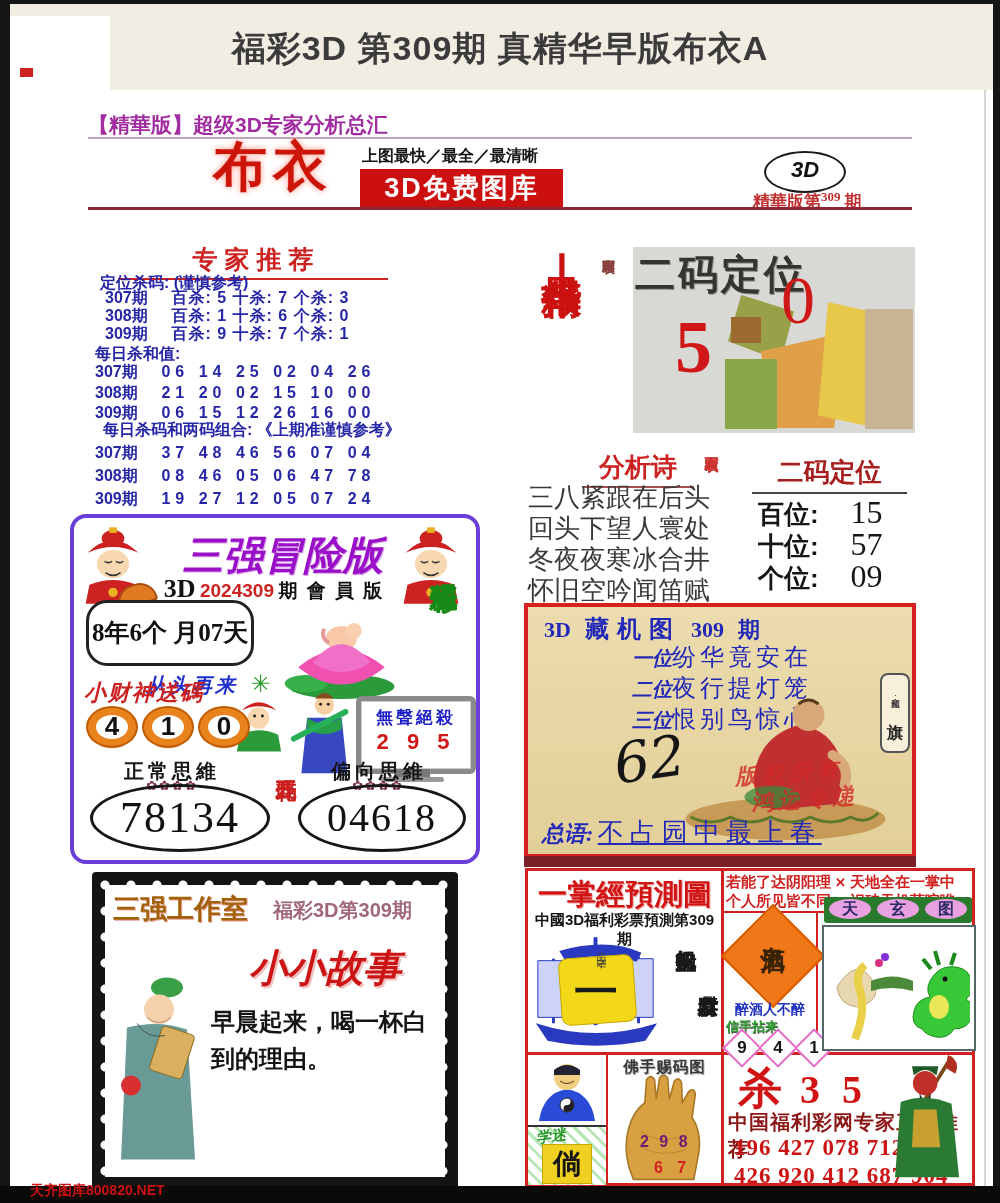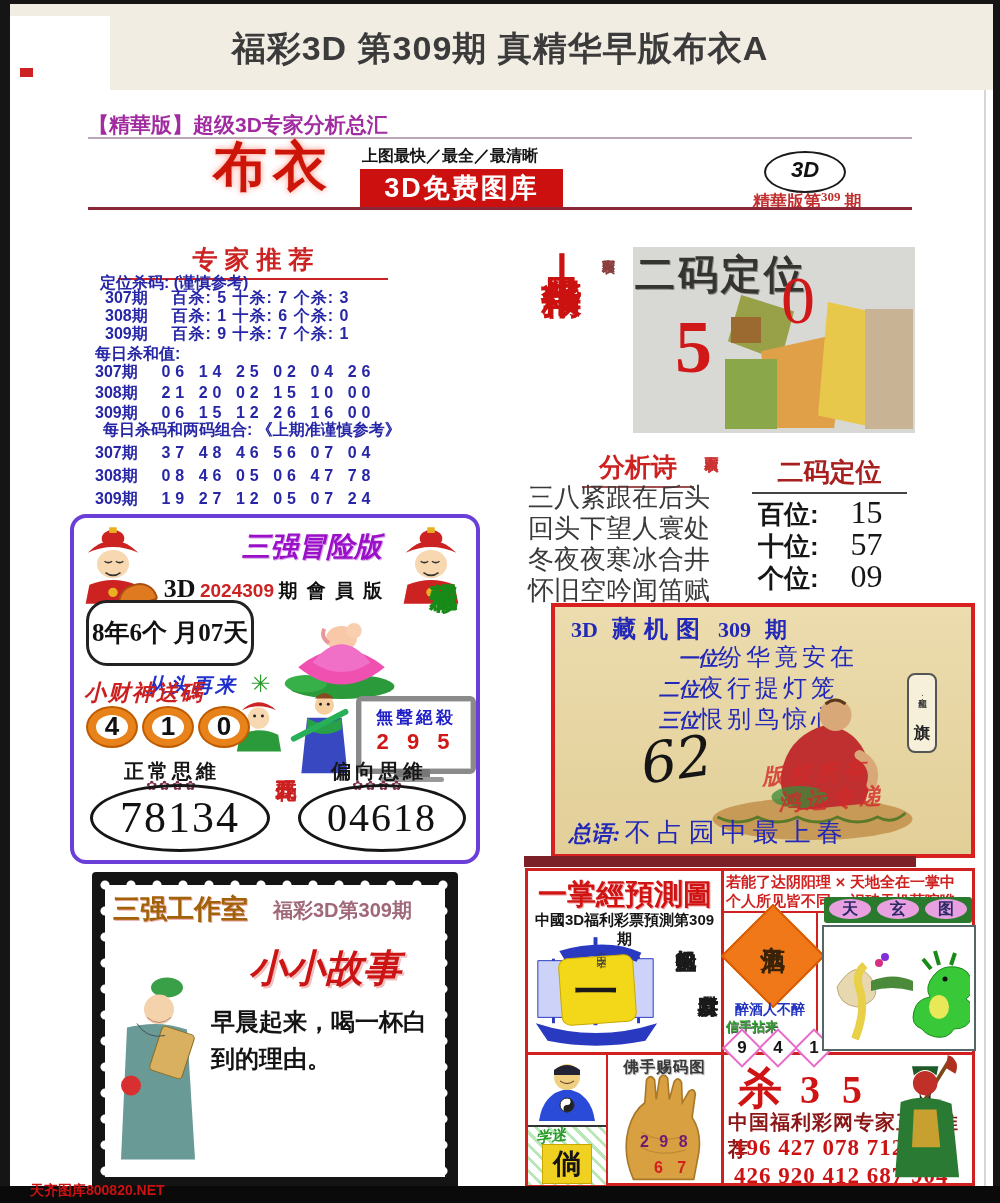--- a/index.html
+++ b/index.html
@@ -145,21 +145,21 @@
       <svg width="66" height="78" viewBox="0 0 70 82">
         <path d="M8 28 Q35 2 62 28 Q35 16 8 28 Z" fill="#cc2222"></path>
           <ellipse cx="35" cy="13" rx="12" ry="9" fill="#cc2222"></ellipse>
         <rect x="31" y="1" width="8" height="6" fill="#e8b020"></rect>
           <ellipse cx="35" cy="40" rx="17" ry="15" fill="#f8d8b0"></ellipse>
         <path d="M26 37 q4 3 8 0 M38 37 q4 3 8 0 M27 49 q8 6 16 0" stroke="#333" fill="none" stroke-width="1.6"></path>
         <path d="M10 62 Q35 52 60 62 L64 82 L6 82 Z" fill="#cc2222"></path>
           <circle cx="35" cy="70" r="5" fill="#e8b020"></circle>
       </svg>
     </div>
-    <div class="a ctr serif" style="left:88px;top:10px;width:220px;font-size:28px;font-weight:bold;font-style:italic;color:#9a10c8;text-shadow:1px 1px 0 #d8a0e8;text-align:right;">三强冒险版</div>
+    <div class="a ctr serif" style="left:99px;top:10px;width:220px;font-size:40px;font-weight:bold;font-style:italic;color:#9a10c8;text-shadow:1px 1px 0 #d8a0e8;">三强冒险版</div>
     <div class="a ctr" style="left:70px;top:56px;width:260px;">
       <span class="serif" style="font-size:26px;font-weight:bold;color:#111;">3D</span>
       <span style="font-size:19px;font-weight:bold;color:#cc2222;">2024309</span>
       <span style="font-size:19px;font-weight:bold;color:#111;letter-spacing:2px;">期 會 員 版</span>
     </div>
     <div class="a" style="left:42px;top:66px;width:36px;height:18px;background:#e07a20;border:2px solid #a85010;border-radius:18px 18px 3px 3px;transform:rotate(-18deg);"></div>
     <div class="a ctr serif" style="left:12px;top:82px;width:162px;height:60px;border:3px solid #222;border-radius:21px;background:#fff;">
       <span style="font-size:25px;font-weight:bold;color:#111;line-height:60px;">8年6个 月07天</span>
     </div>
     <div class="a" style="left:72px;top:152px;">
@@ -223,29 +223,29 @@
     <div class="a ctr" style="left:244px;top:260px;width:120px;font-size:13px;color:#7a3048;letter-spacing:2px;">✿✿✿✿</div>
     <div class="a v serif" style="left:198px;top:246px;height:90px;font-size:21px;font-weight:bold;color:#cc2020;">五码开花</div>
     <div class="a oval-num" style="left:16px;top:266px;width:174px;height:62px;">
       <span style="font-size:44px;line-height:62px;letter-spacing:2px;">78134</span>
     </div>
     <div class="a oval-num" style="left:224px;top:266px;width:162px;height:62px;">
       <span style="font-size:40px;line-height:62px;letter-spacing:2px;">04618</span>
     </div>
   </div>
 
-  <div class="a" style="left:551px;top:603px;width:384px;height:247px;border:4px solid #d82020;background:linear-gradient(#ecdcae,#e2cf98);overflow:hidden;padding-left:32px;">
+  <div class="a" style="left:524px;top:603px;width:384px;height:247px;border:4px solid #d82020;background:linear-gradient(#ecdcae,#e2cf98);overflow:hidden;">
     <div class="a serif" style="left:16px;top:6px;color:#2228b8;font-weight:bold;">
       <span style="font-size:22px;margin-right:10px;">3D</span>
       <span style="font-size:24px;letter-spacing:8px;">藏机图</span>
       <span style="font-size:22px;margin-left:6px;">309</span>
       <span style="font-size:22px;margin-left:10px;">期</span>
     </div>
     <div class="a serif" style="left:104px;top:36px;color:#2228b8;line-height:28px;">
-      <div><b style="font-style:italic;font-size:20px;margin-left:19px;">一位</b><span style="font-size:24px;letter-spacing:4px;">纷华竟安在</span></div>
+      <div><b style="font-style:italic;font-size:20px;">一位</b><span style="font-size:24px;letter-spacing:4px;">纷华竟安在</span></div>
       <div><b style="font-style:italic;font-size:20px;">二位</b><span style="font-size:24px;letter-spacing:4px;">夜行提灯笼</span></div>
       <div><b style="font-style:italic;font-size:20px;">三位</b><span style="font-size:24px;letter-spacing:4px;">恨别鸟惊心</span></div>
     </div>
     <div class="a" style="left:86px;top:120px;font-family:'DejaVu Serif',serif;font-style:italic;font-size:56px;color:#151515;transform:rotate(-8deg);">62</div>
     <div class="a" style="left:150px;top:86px;width:215px;height:150px;">
       <svg width="215" height="150" viewBox="0 0 210 150">
         <ellipse cx="105" cy="126" rx="100" ry="21" fill="#c89a58"></ellipse>
         <path d="M10 124 q20 10 40 0 q20 10 40 0 q20 10 40 0 q20 10 40 0 q15 8 28 -4" stroke="#5a7a2a" stroke-width="3" fill="none"></path>
         <path d="M118 32 q32 4 42 34 q8 25 -5 45 l-62 6 q-25 -10 -18 -42 q8 -33 43 -43Z" fill="#c03030"></path>
         <circle cx="128" cy="22" r="16" fill="#d8a878"></circle>
@@ -257,21 +257,21 @@
     <div class="a ctr" style="left:352px;top:66px;width:26px;height:76px;background:#f6f0da;border:2px solid #555;border-radius:8px;">
       <span class="v" style="font-size:9px;color:#333;height:44px;">和值尾:</span>
       <div style="font-size:16px;font-weight:bold;color:#222;">旗</div>
     </div>
     <div class="a serif" style="left:208px;top:152px;color:rgba(210,40,40,0.8);font-weight:bold;font-style:italic;font-size:22px;letter-spacing:5px;line-height:27px;transform:rotate(-4deg);">
       <div>版权所有</div>
       <div style="margin-left:14px;">鸿运专递</div>
     </div>
     <div class="a" style="left:14px;top:208px;color:#2228b8;">
       <span class="serif" style="font-size:22px;font-weight:bold;font-style:italic;">总语:</span>
-      <span class="serif" style="font-size:26px;letter-spacing:6px;">不占园中最上春</span>
+      <span class="serif" style="font-size:26px;letter-spacing:6px;text-decoration:underline;">不占园中最上春</span>
     </div>
   </div>
   <div class="a" style="left:524px;top:856px;width:392px;height:11px;background:#7a2026;"></div>
 
   <div class="a dots" style="left:92px;top:872px;width:366px;height:318px;border-radius:4px;">
     <div class="a" style="left:13px;top:13px;width:340px;height:292px;background:#fff;">
       <div class="a serif" style="left:8px;top:6px;font-size:27px;font-weight:bold;color:#a16207;text-shadow:1px 1px 0 #e8a0a0;">三强工作室</div>
       <div class="a" style="left:168px;top:12px;font-size:20px;font-weight:bold;color:#a06878;">福彩3D第309期</div>
       <div class="a ctr serif" style="left:120px;top:58px;width:200px;font-size:38px;font-weight:bold;font-style:italic;color:#cc1414;text-shadow:2px 2px 0 #f0c0c0;">小小故事</div>
       <div class="a" style="left:106px;top:118px;width:232px;font-size:24px;font-weight:bold;color:#141414;line-height:37px;">

